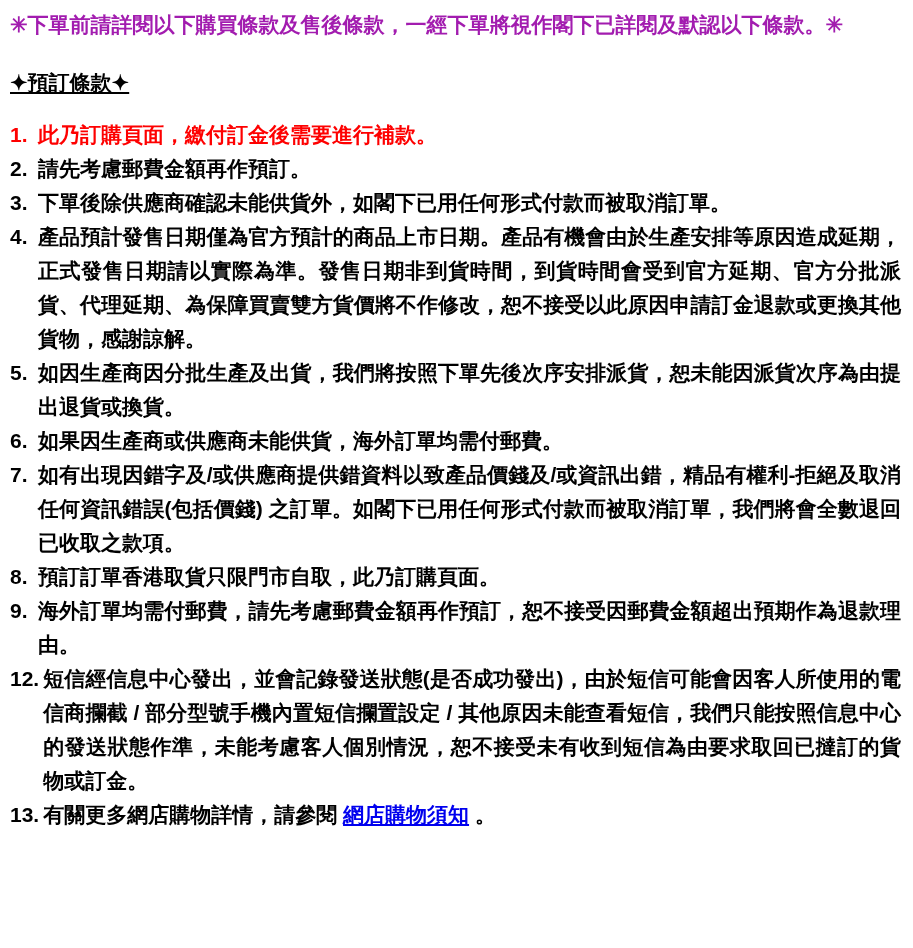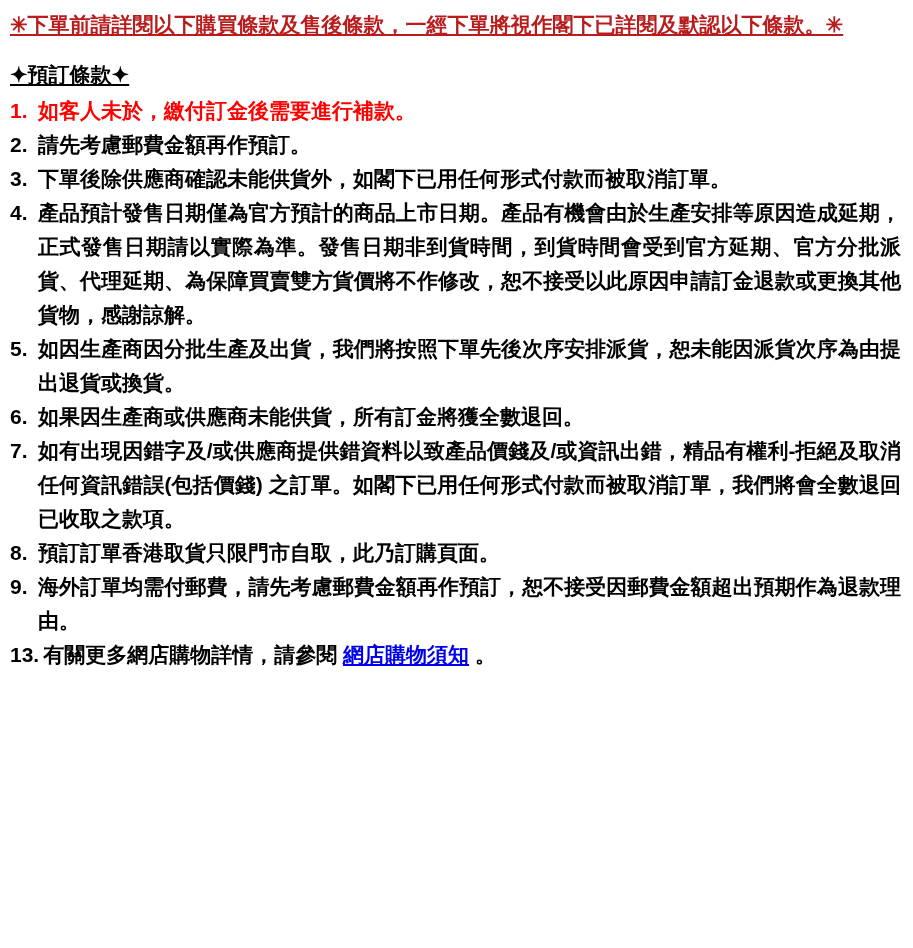--- a/index.html
+++ b/index.html
@@ -10,27 +10,26 @@
     overflow: hidden;
     font-family: "Liberation Sans", sans-serif;
     font-weight: 700;
     color: #000000;
   }
   .page { padding: 8px 12px 0 10px; }
 
   .notice {
     font-size: 21px;
     line-height: 34px;
-    color: #b91c1c;
-    text-decoration: underline;
-    margin-bottom: 16px;
+    color: #a21caf;
+    margin-bottom: 24px;
     white-space: nowrap;
   }
 
-  .section-title-wrap { margin-bottom: 2px; text-decoration: underline; }
+  .section-title-wrap { margin-bottom: 18px; text-decoration: underline; }
   .section-title {
     display: inline-block;
     font-size: 21px;
     line-height: 34px;
     color: #000000;
     text-decoration: underline;
   }
 
   .terms { }
   .term-row { display: flex; align-items: flex-start; }
@@ -61,53 +60,57 @@
 
   <div class="notice">✳下單前請詳閱以下購買條款及售後條款，一經下單將視作閣下已詳閱及默認以下條款。✳</div>
 
   <div class="section-title-wrap">
     <span class="section-title">✦預訂條款✦</span>
   </div>
 
   <div class="terms">
       <div class="term-row red">
         <span class="term-num">1.</span>
-        <span class="term-text"><span class="seg">如客人未於，繳付訂金後需要進行補款。</span></span>
+        <span class="term-text"><span class="seg">此乃訂購頁面，繳付訂金後需要進行補款。</span></span>
       </div>
       <div class="term-row">
         <span class="term-num">2.</span>
         <span class="term-text"><span class="seg">請先考慮郵費金額再作預訂。</span></span>
       </div>
       <div class="term-row">
         <span class="term-num">3.</span>
         <span class="term-text"><span class="seg">下單後除供應商確認未能供貨外，如閣下已用任何形式付款而被取消訂單。</span></span>
       </div>
       <div class="term-row">
         <span class="term-num">4.</span>
         <span class="term-text"><span class="seg">產品預計發售日期僅為官方預計的商品上市日期。產品有機會由於生產安排等原因造成延期，正式發售日期請以實際為準。發售日期非到貨時間，到貨時間會受到官方延期、官方分批派貨、代理延期、為保障買賣雙方貨價將不作修改，恕不接受以此原因申請訂金退款或更換其他貨物，感謝諒解。</span></span>
       </div>
       <div class="term-row">
         <span class="term-num">5.</span>
         <span class="term-text"><span class="seg">如因生產商因分批生產及出貨，我們將按照下單先後次序安排派貨，恕未能因派貨次序為由提出退貨或換貨。</span></span>
       </div>
       <div class="term-row">
         <span class="term-num">6.</span>
-        <span class="term-text"><span class="seg">如果因生產商或供應商未能供貨，所有訂金將獲全數退回。</span></span>
+        <span class="term-text"><span class="seg">如果因生產商或供應商未能供貨，海外訂單均需付郵費。</span></span>
       </div>
       <div class="term-row">
         <span class="term-num">7.</span>
         <span class="term-text"><span class="seg">如有出現因錯字及/或供應商提供錯資料以致產品價錢及/或資訊出錯，精品有權利-拒絕及取消任何資訊錯誤(包括價錢) 之訂單。如閣下已用任何形式付款而被取消訂單，我們將會全數退回已收取之款項。</span></span>
       </div>
       <div class="term-row">
         <span class="term-num">8.</span>
         <span class="term-text"><span class="seg">預訂訂單香港取貨只限門市自取，此乃訂購頁面。</span></span>
       </div>
       <div class="term-row">
         <span class="term-num">9.</span>
         <span class="term-text"><span class="seg">海外訂單均需付郵費，請先考慮郵費金額再作預訂，恕不接受因郵費金額超出預期作為退款理由。</span></span>
       </div>
       <div class="term-row">
+        <span class="term-num">12.</span>
+        <span class="term-text"><span class="seg">短信經信息中心發出，並會記錄發送狀態(是否成功發出)，由於短信可能會因客人所使用的電信商攔截 / 部分型號手機內置短信攔置設定 / 其他原因未能查看短信，我們只能按照信息中心的發送狀態作準，未能考慮客人個別情況，恕不接受未有收到短信為由要求取回已撻訂的貨物或訂金。</span></span>
+      </div>
+      <div class="term-row">
         <span class="term-num">13.</span>
         <span class="term-text"><span class="seg">有關更多網店購物詳情，請參閱 </span><a class="seg-link">網店購物須知</a><span class="seg"> 。</span></span>
       </div>
     </div>
 
 </div>
 
 </body></html>

